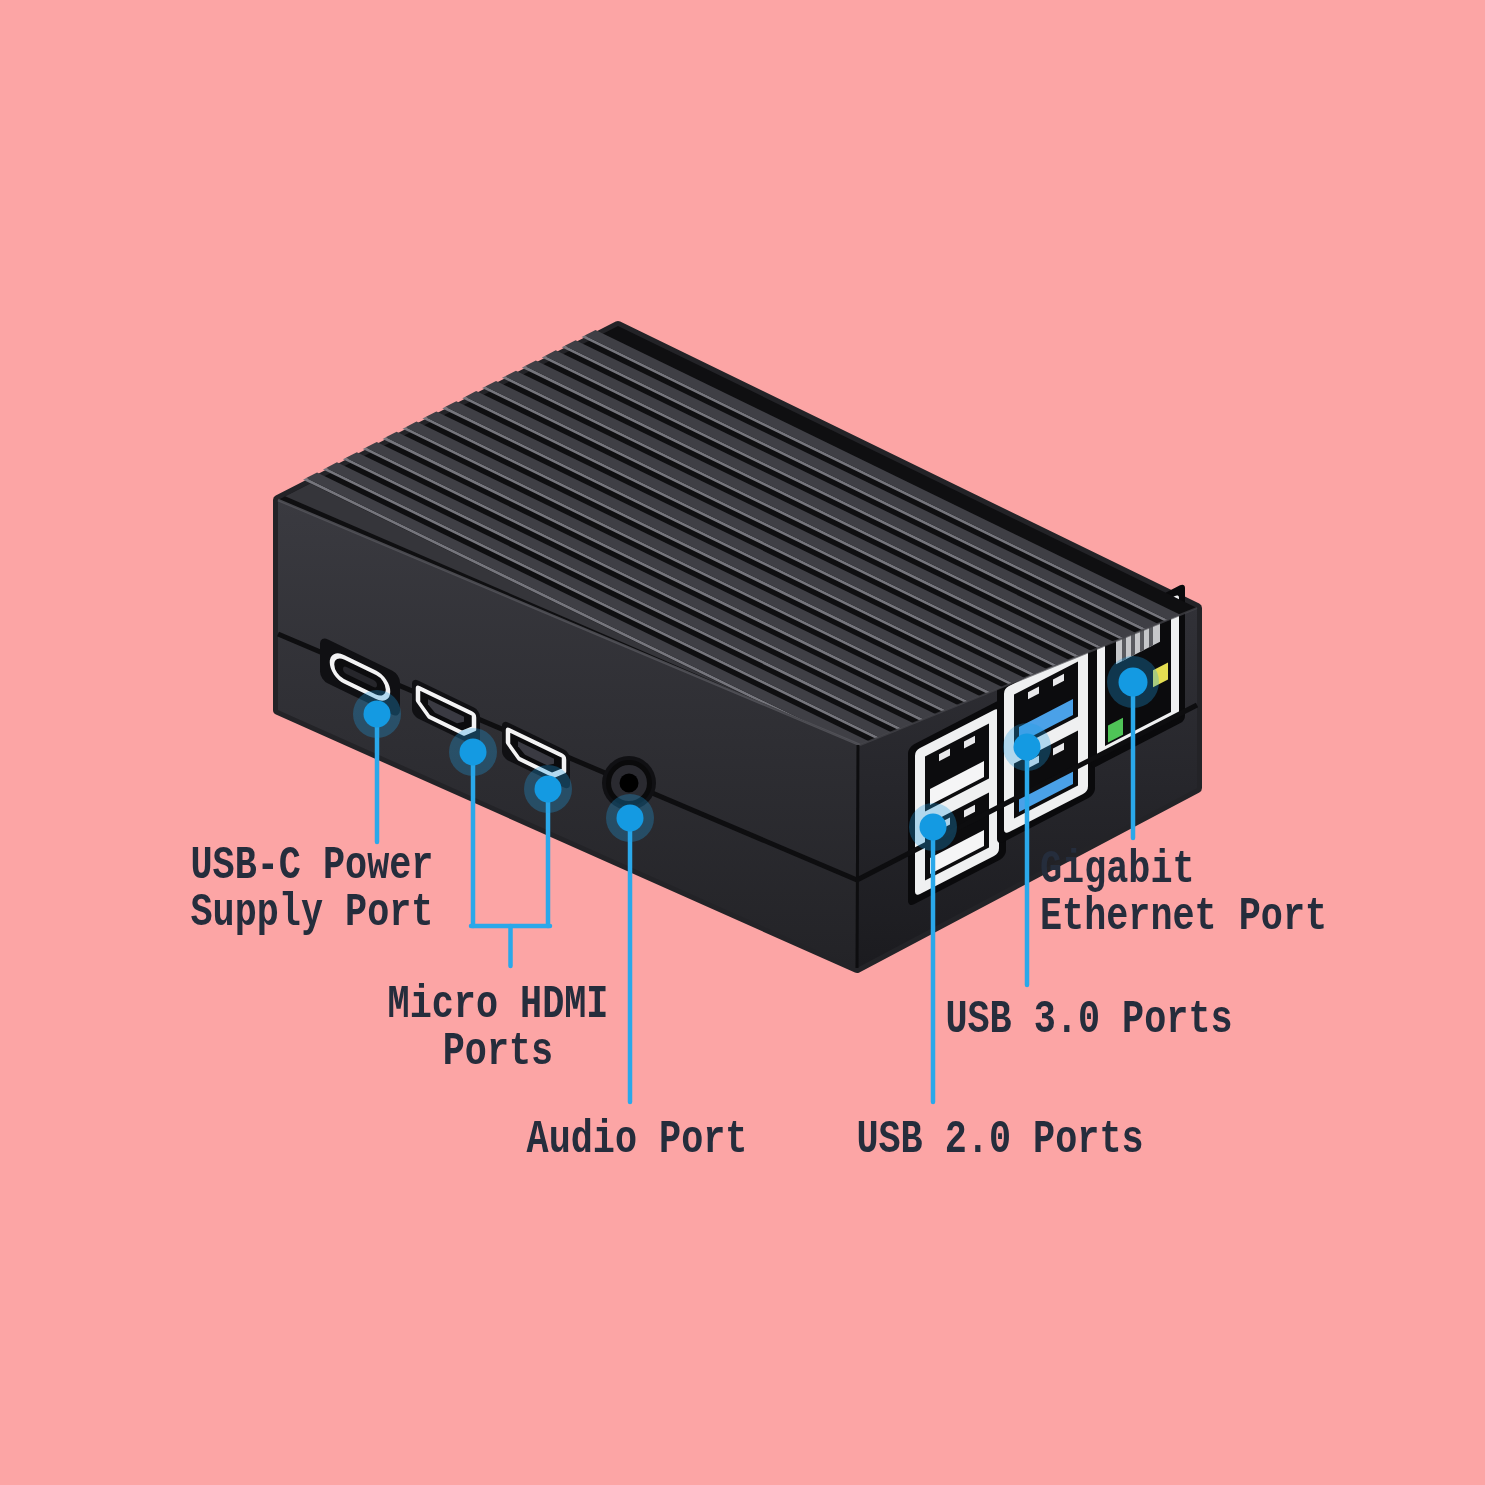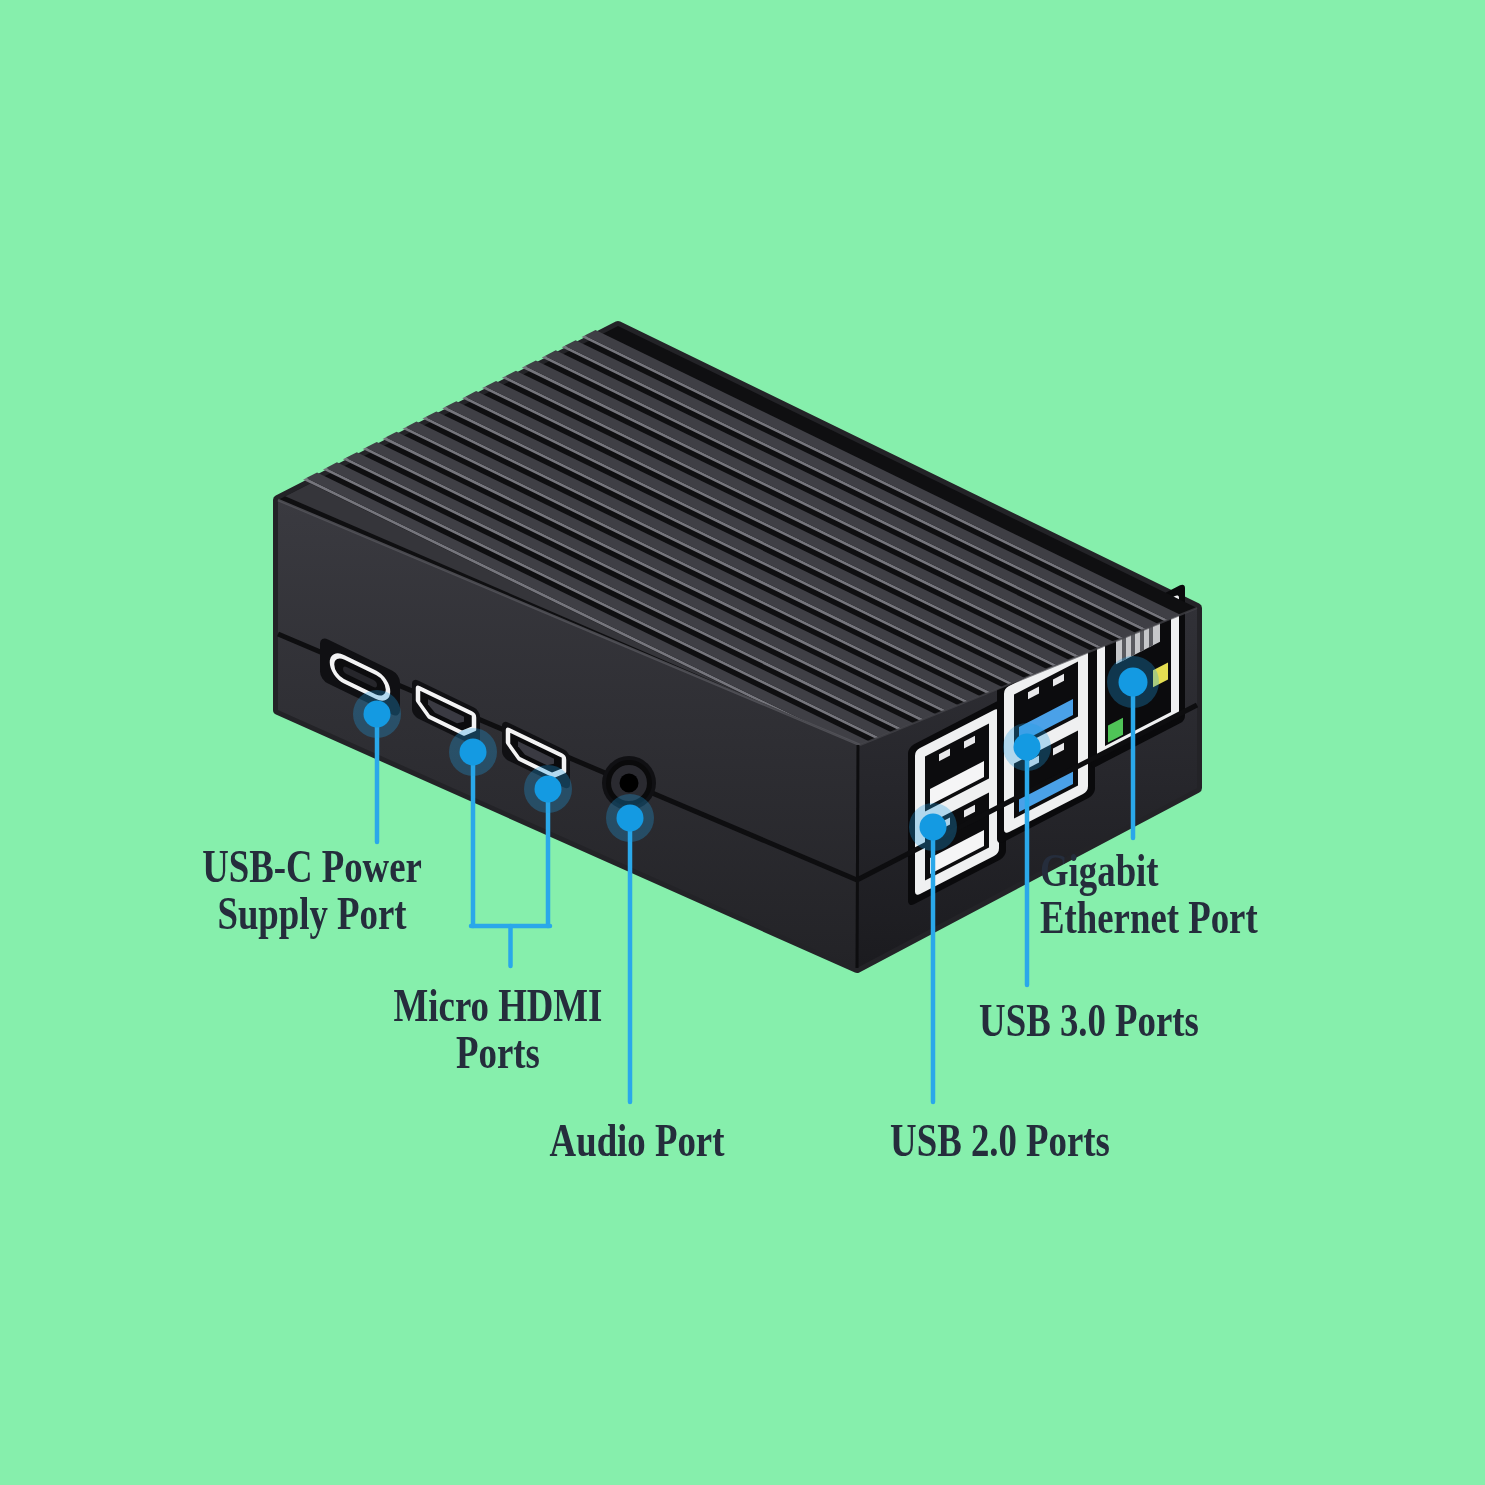--- a/index.html
+++ b/index.html
@@ -1,17 +1,17 @@
 <!DOCTYPE html>
 <html><head>
 <meta charset="utf-8">
 <style>
   html,body{margin:0;padding:0;background:#ffffff;}
-  .stage{position:relative;width:1485px;height:1485px;background:#86efac;overflow:hidden;
-         font-family:Liberation Serif, serif;}
+  .stage{position:relative;width:1485px;height:1485px;background:#fca5a5;overflow:hidden;
+         font-family:Liberation Mono, monospace;}
   .stage svg{position:absolute;left:0;top:0;}
   .label{position:absolute;font-weight:700;font-size:46px;line-height:47px;
          color:#252d3c;white-space:pre-line;z-index:2;}
   .label.center{transform:translateX(-50%) scaleX(0.8);text-align:center;}
   .label.left{transform:scaleX(0.8);transform-origin:left top;text-align:left;}
   .lbl-usbc  {left:312px;  top:843px;}
   .lbl-hdmi  {left:498px;  top:982px;}
   .lbl-audio {left:637px;  top:1117px;}
   .lbl-usb2  {left:1000px; top:1117px;}
   .lbl-usb3  {left:1089px; top:997px;}

